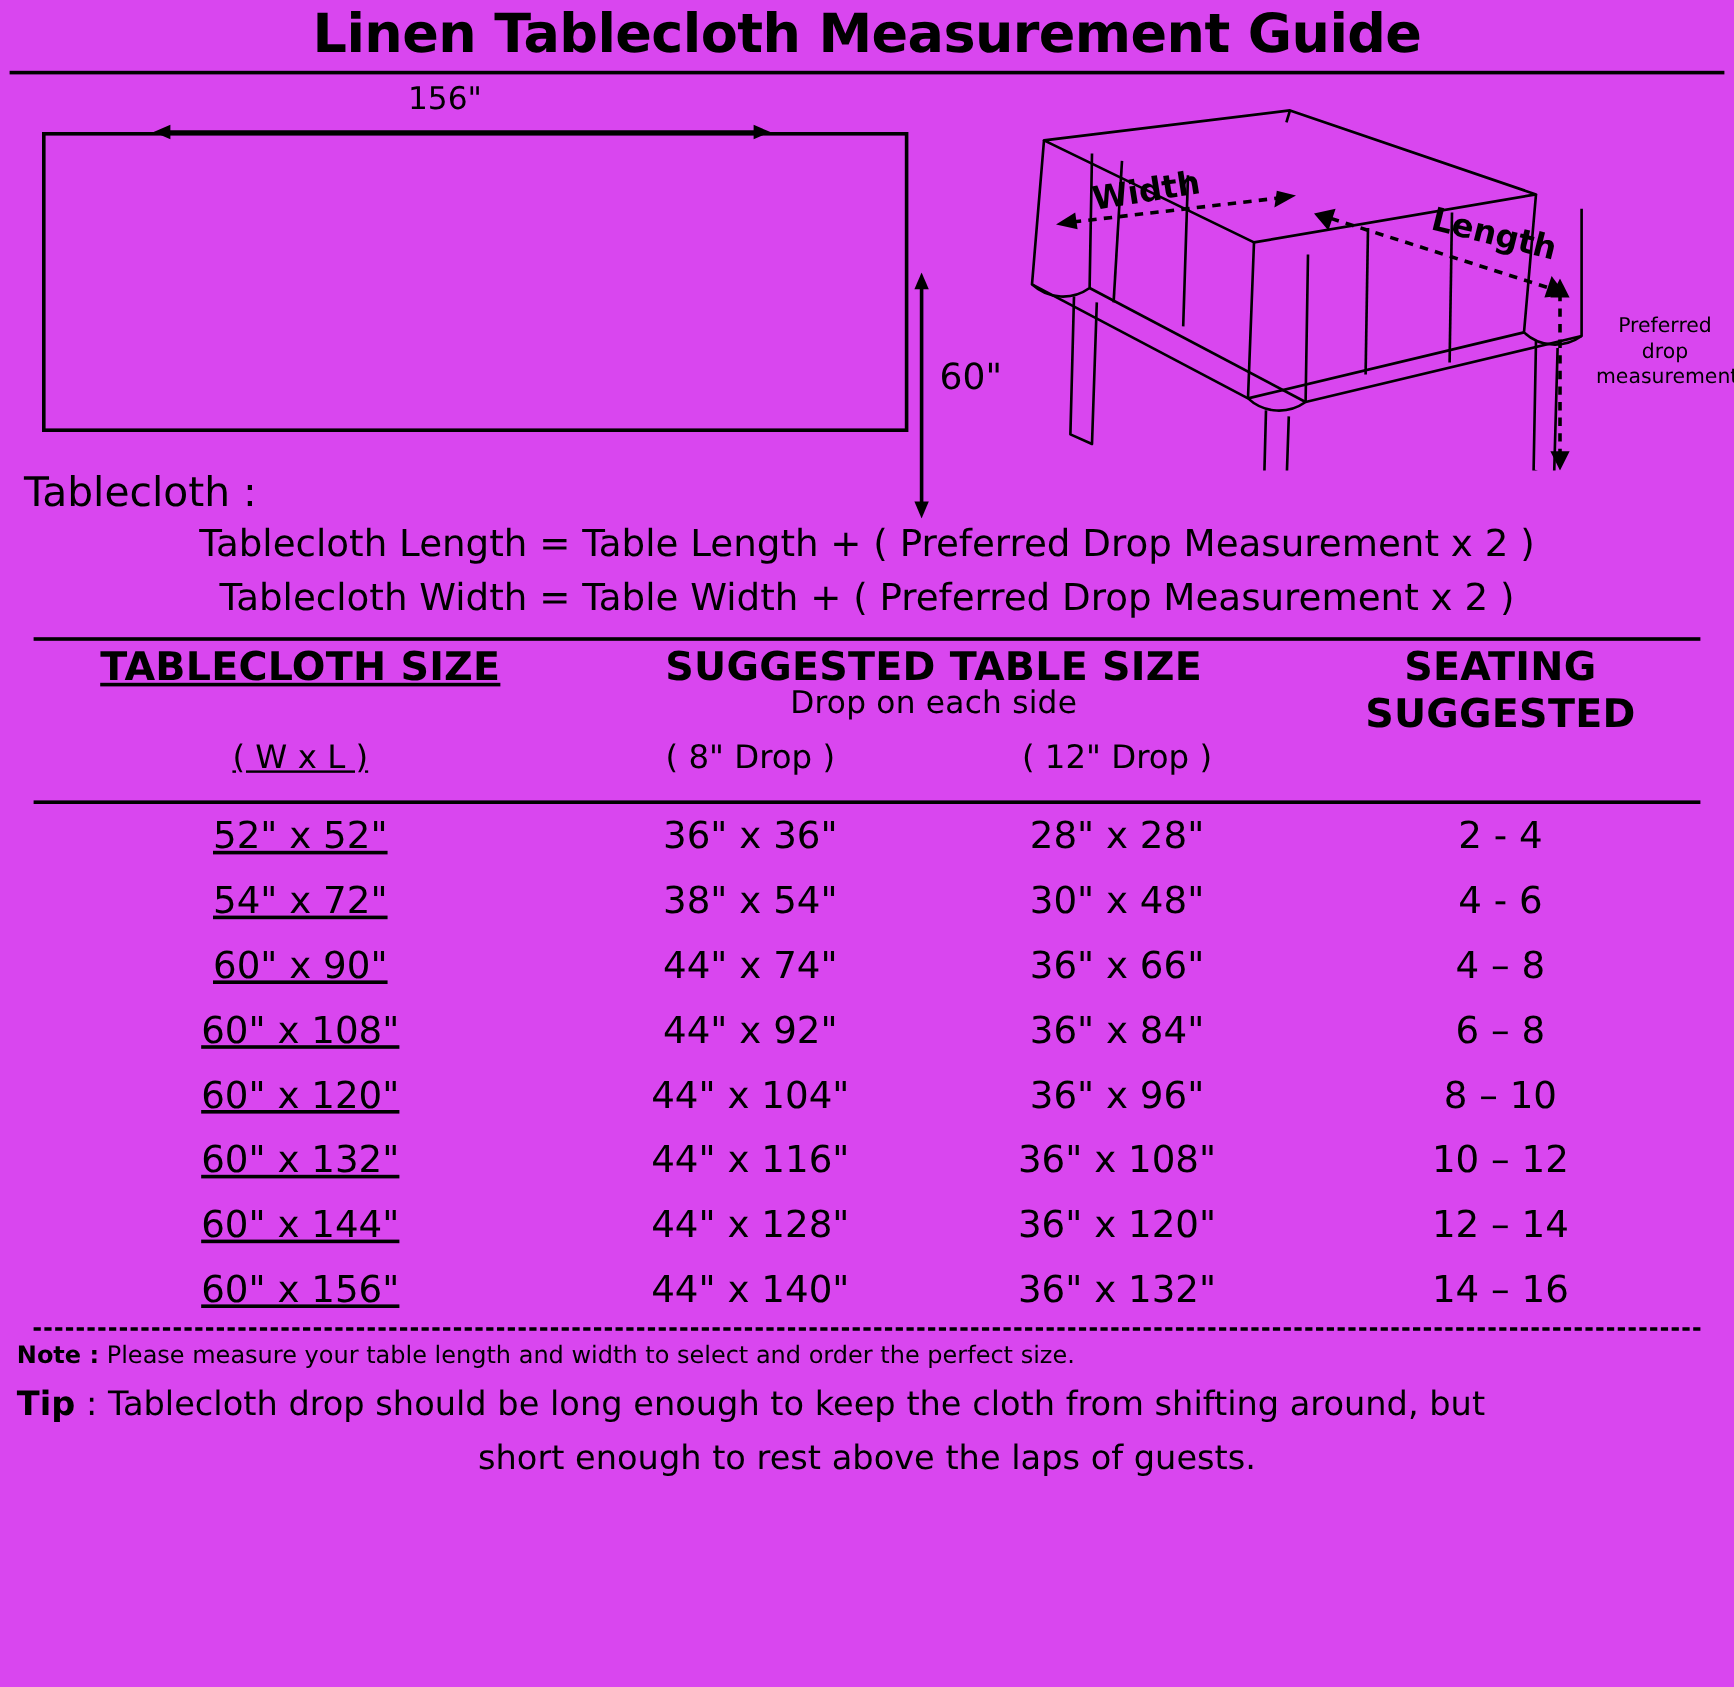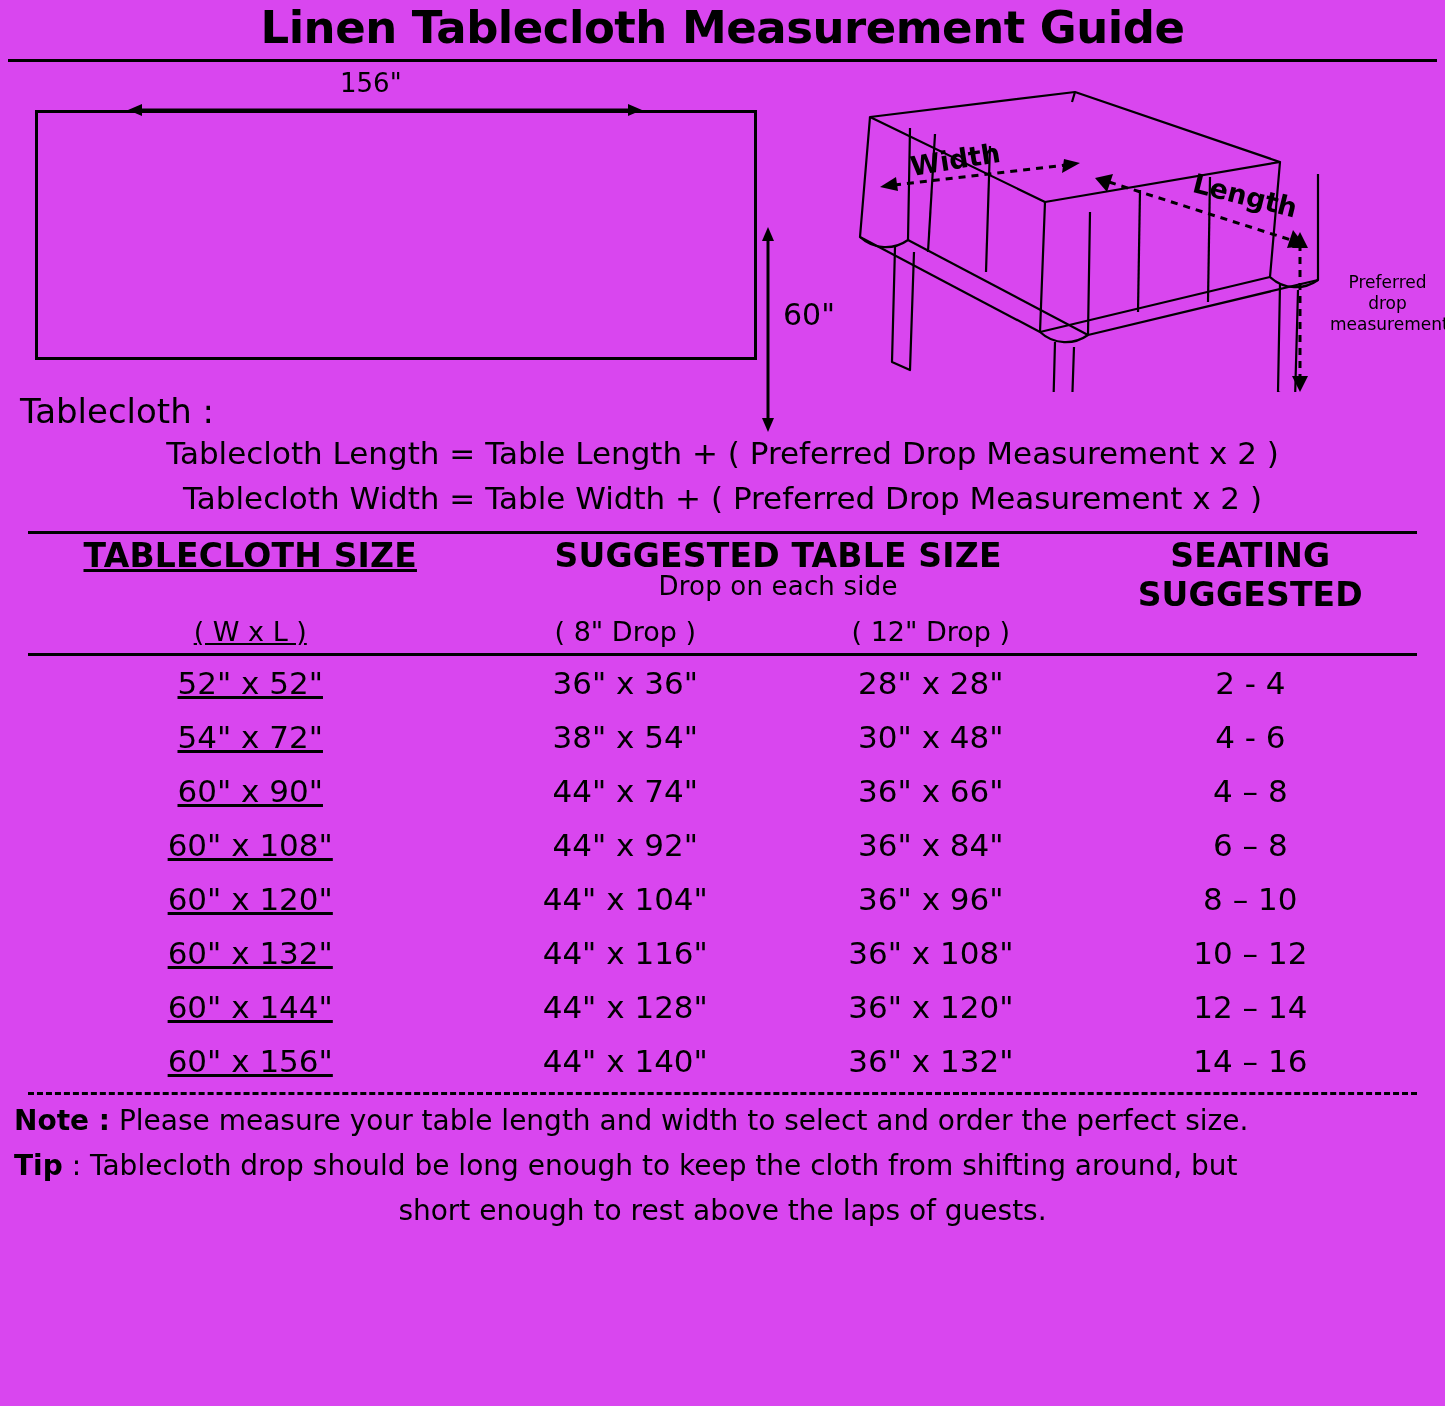--- a/index.html
+++ b/index.html
@@ -98,21 +98,21 @@
     position: absolute;
     left: 1192px;
     top: 118px;
     font-size: 27px;
     font-weight: bold;
     transform: rotate(14deg);
   }
   .lbl-drop {
     position: absolute;
     left: 1330px;
-    top: 210px;
+    top: 200px;
     width: 115px;
     text-align: center;
     font-size: 17px;
     line-height: 1.22;
   }
 
   
   .calc-title {
     font-size: 34px;
     margin: 4px 0 0 20px;
@@ -146,36 +146,36 @@
   }
   .sub-drop {
     font-size: 26px;
     font-weight: normal;
     margin-top: -4px;
   }
   .sub-row {
     display: flex;
     font-size: 27px;
     margin-top: 2px;
-    padding-bottom: 6px;
+    padding-bottom: 20px;
     border-bottom: 3px solid #000;
   }
   .data-row {
     display: flex;
     font-size: 31px;
     padding: 9px 0 9px 0;
   }
   .dashed {
     border-top: 3px dashed #000;
     margin: 4px 28px 0 28px;
   }
 
   
   .note {
-    font-size: 28px;
+    font-size: 20px;
     margin: 8px 14px 0 14px;
     line-height: 1.25;
   }
   .note b { font-weight: bold; }
   .tip {
     font-size: 28px;
     margin: 10px 14px 0 14px;
     line-height: 1.25;
   }
   .tip-second {

